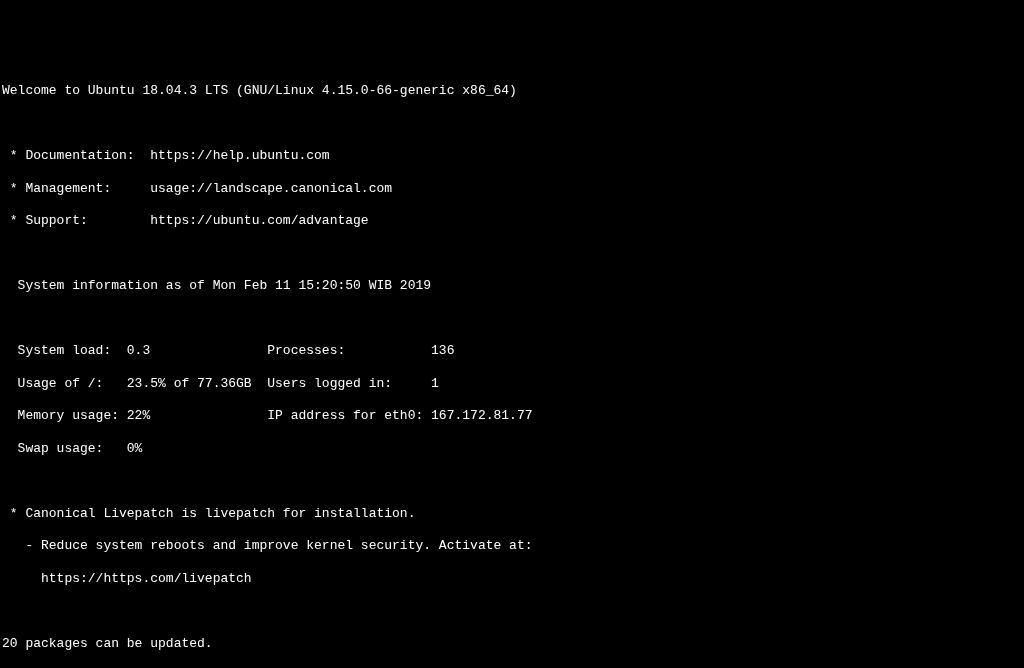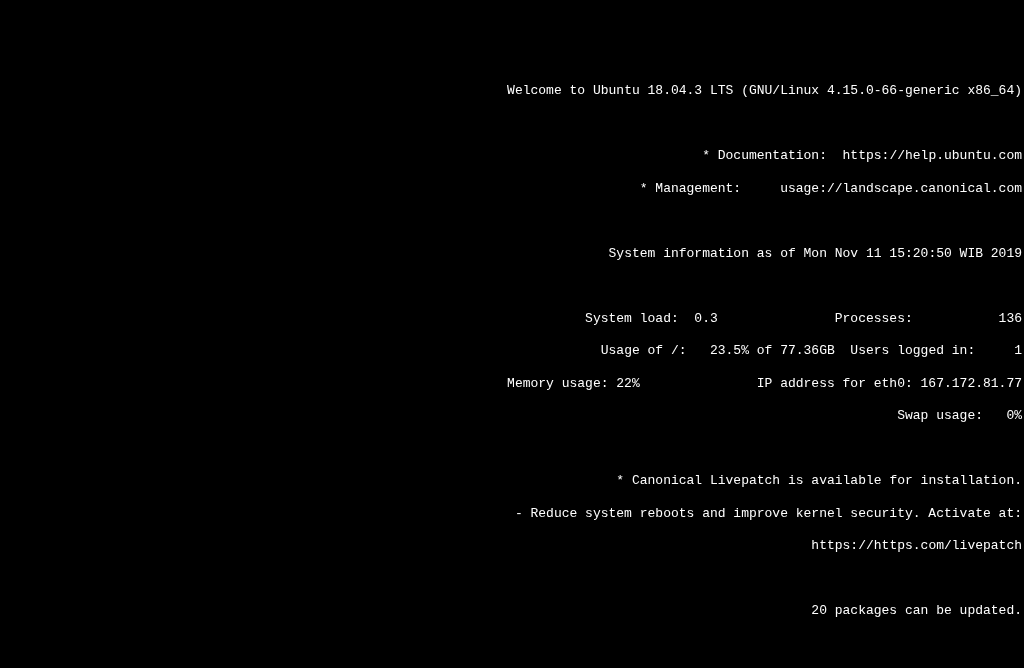--- a/index.html
+++ b/index.html
@@ -18,42 +18,42 @@
       height: 668px;
       overflow: hidden;
       white-space: pre;
     }
     .terminal {
       width: 100%;
       height: 100%;
     }
     .line {
       display: block;
-      text-align: right;
     }
   </style>
 </head>
 <body>
 
 
 
 <div class="terminal">
 <span class="line">Welcome to Ubuntu 18.04.3 LTS (GNU/Linux 4.15.0-66-generic x86_64)</span>
 <span class="line"> </span>
 <span class="line"> * Documentation:  https://help.ubuntu.com</span>
 <span class="line"> * Management:     usage://landscape.canonical.com</span>
+<span class="line"> * Support:        https://ubuntu.com/advantage</span>
 <span class="line"> </span>
-<span class="line">  System information as of Mon Nov 11 15:20:50 WIB 2019</span>
+<span class="line">  System information as of Mon Feb 11 15:20:50 WIB 2019</span>
 <span class="line"> </span>
 <span class="line">  System load:  0.3               Processes:           136</span>
 <span class="line">  Usage of /:   23.5% of 77.36GB  Users logged in:     1</span>
 <span class="line">  Memory usage: 22%               IP address for eth0: 167.172.81.77</span>
 <span class="line">  Swap usage:   0%</span>
 <span class="line"> </span>
-<span class="line"> * Canonical Livepatch is available for installation.</span>
+<span class="line"> * Canonical Livepatch is livepatch for installation.</span>
 <span class="line">   - Reduce system reboots and improve kernel security. Activate at:</span>
 <span class="line">     https://https.com/livepatch</span>
 <span class="line"> </span>
 <span class="line">20 packages can be updated.</span>
 
 
 
 
 
 

